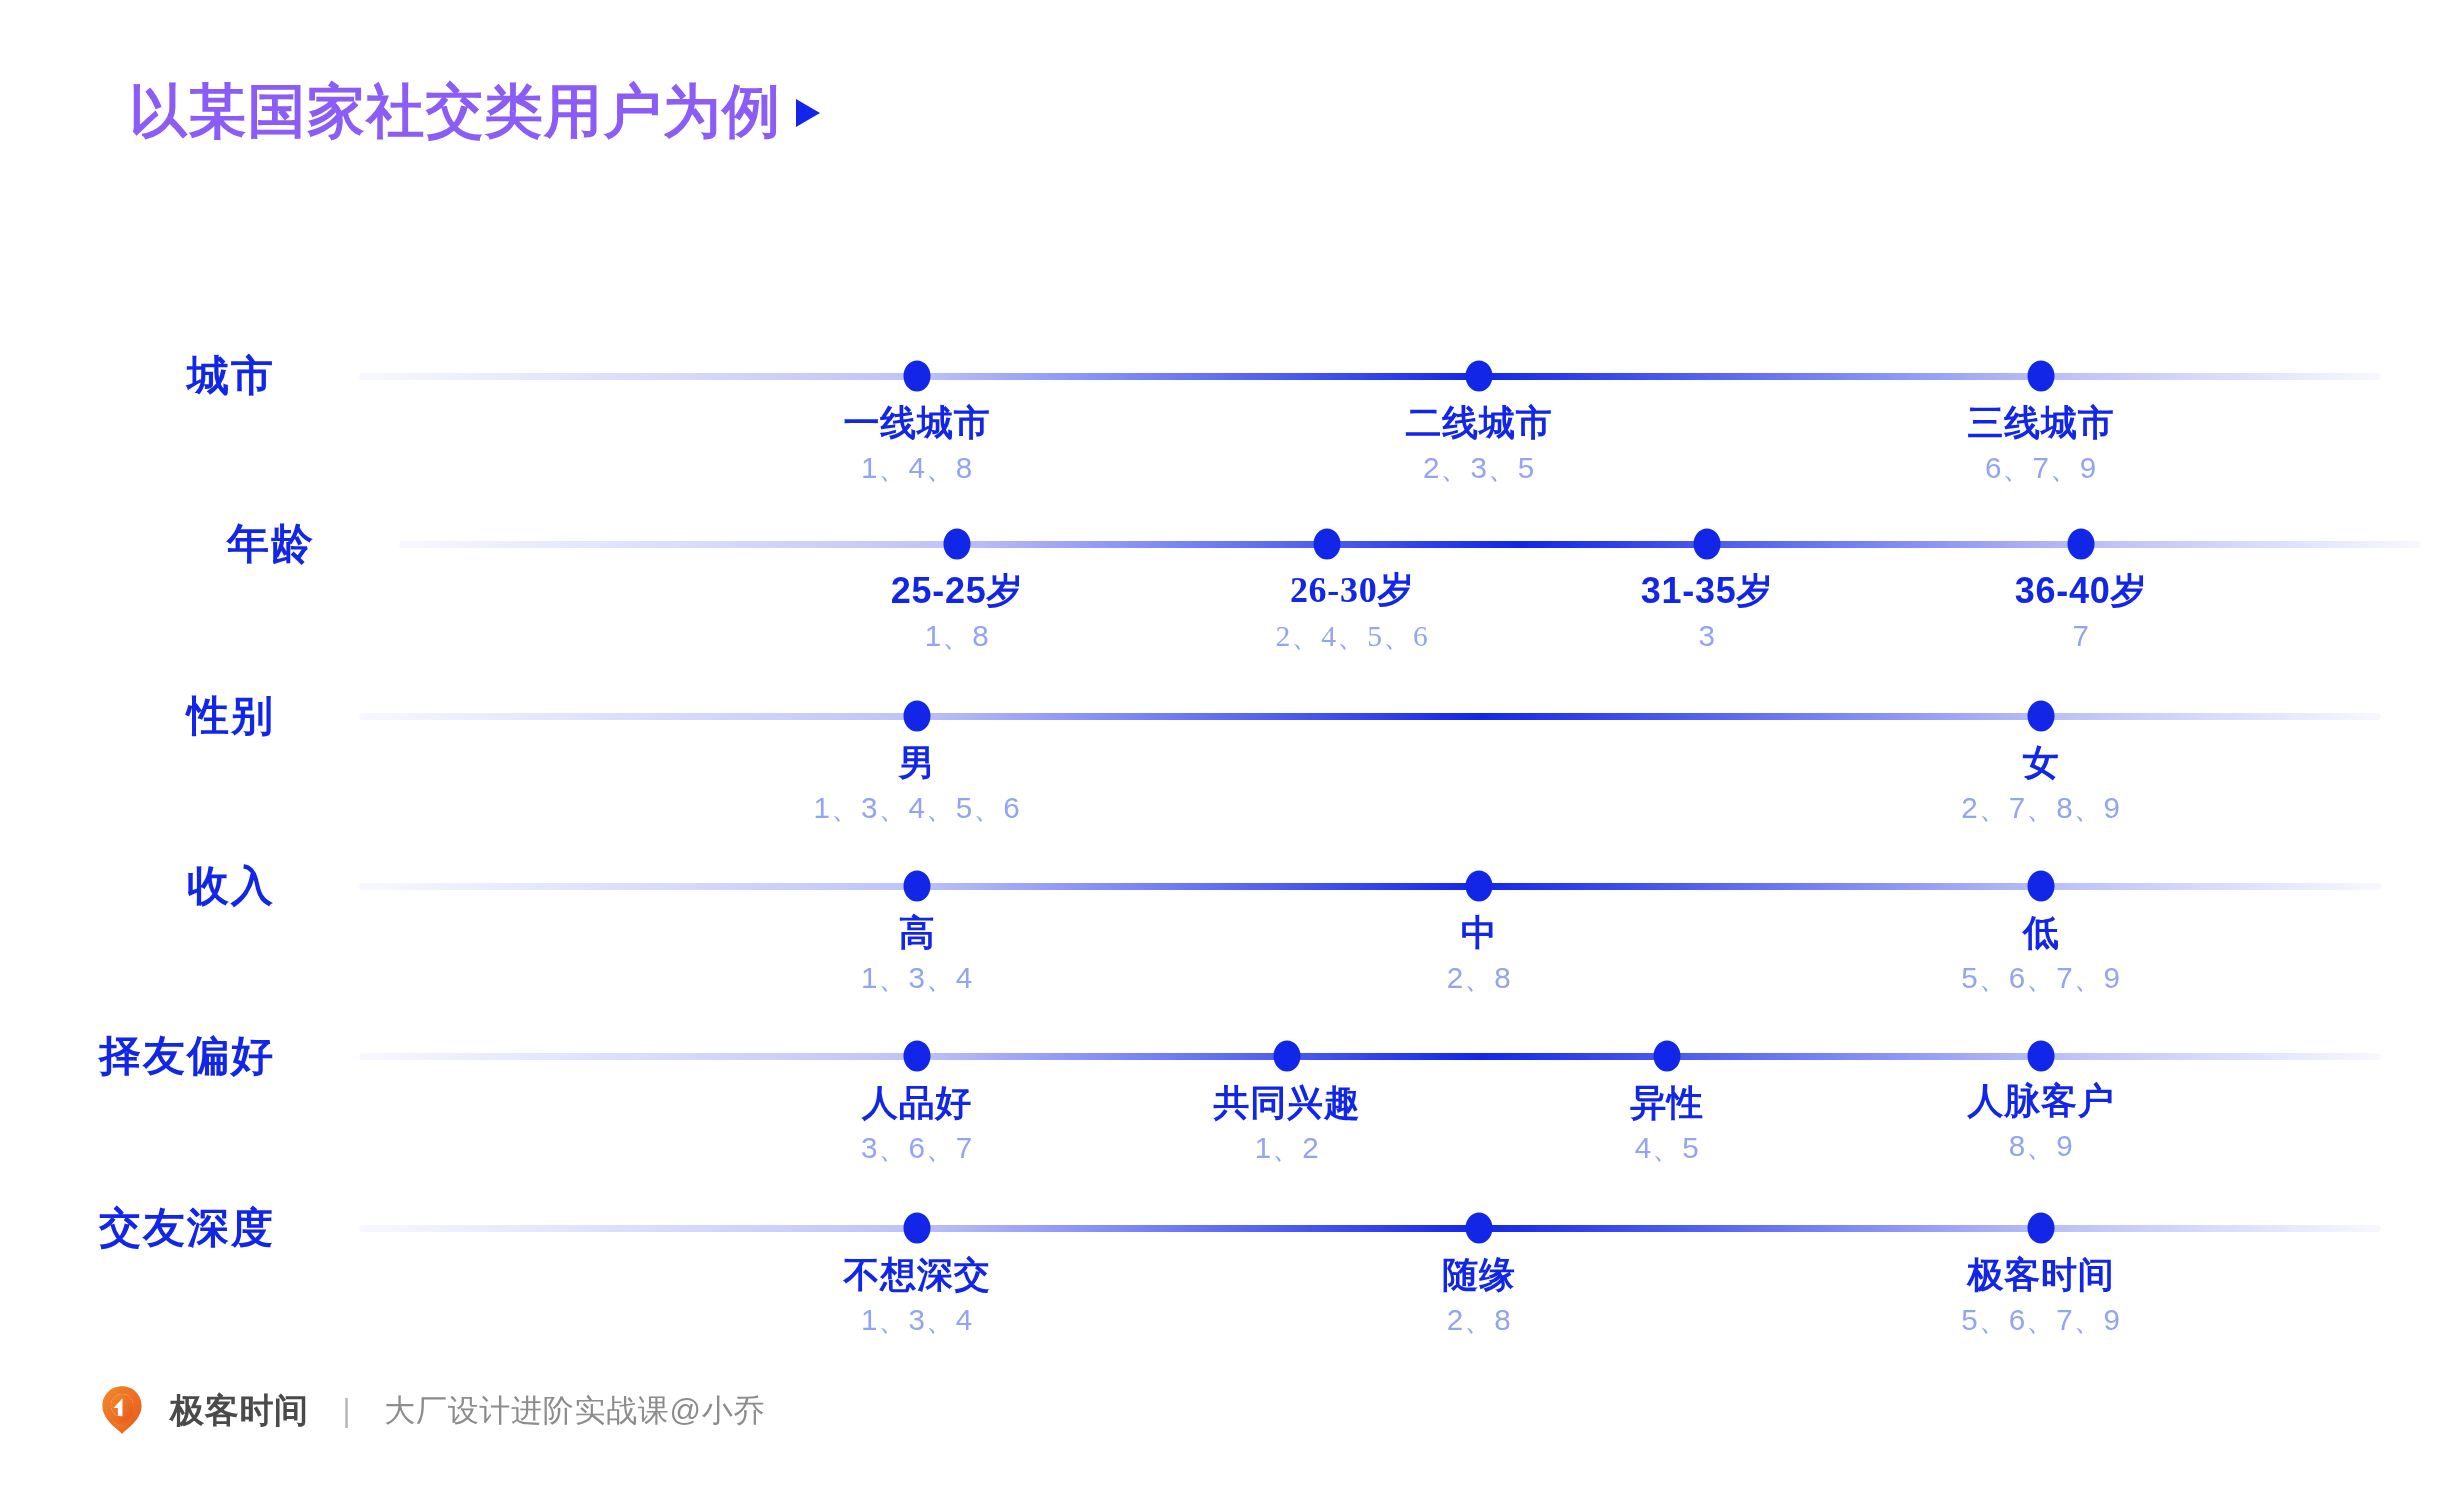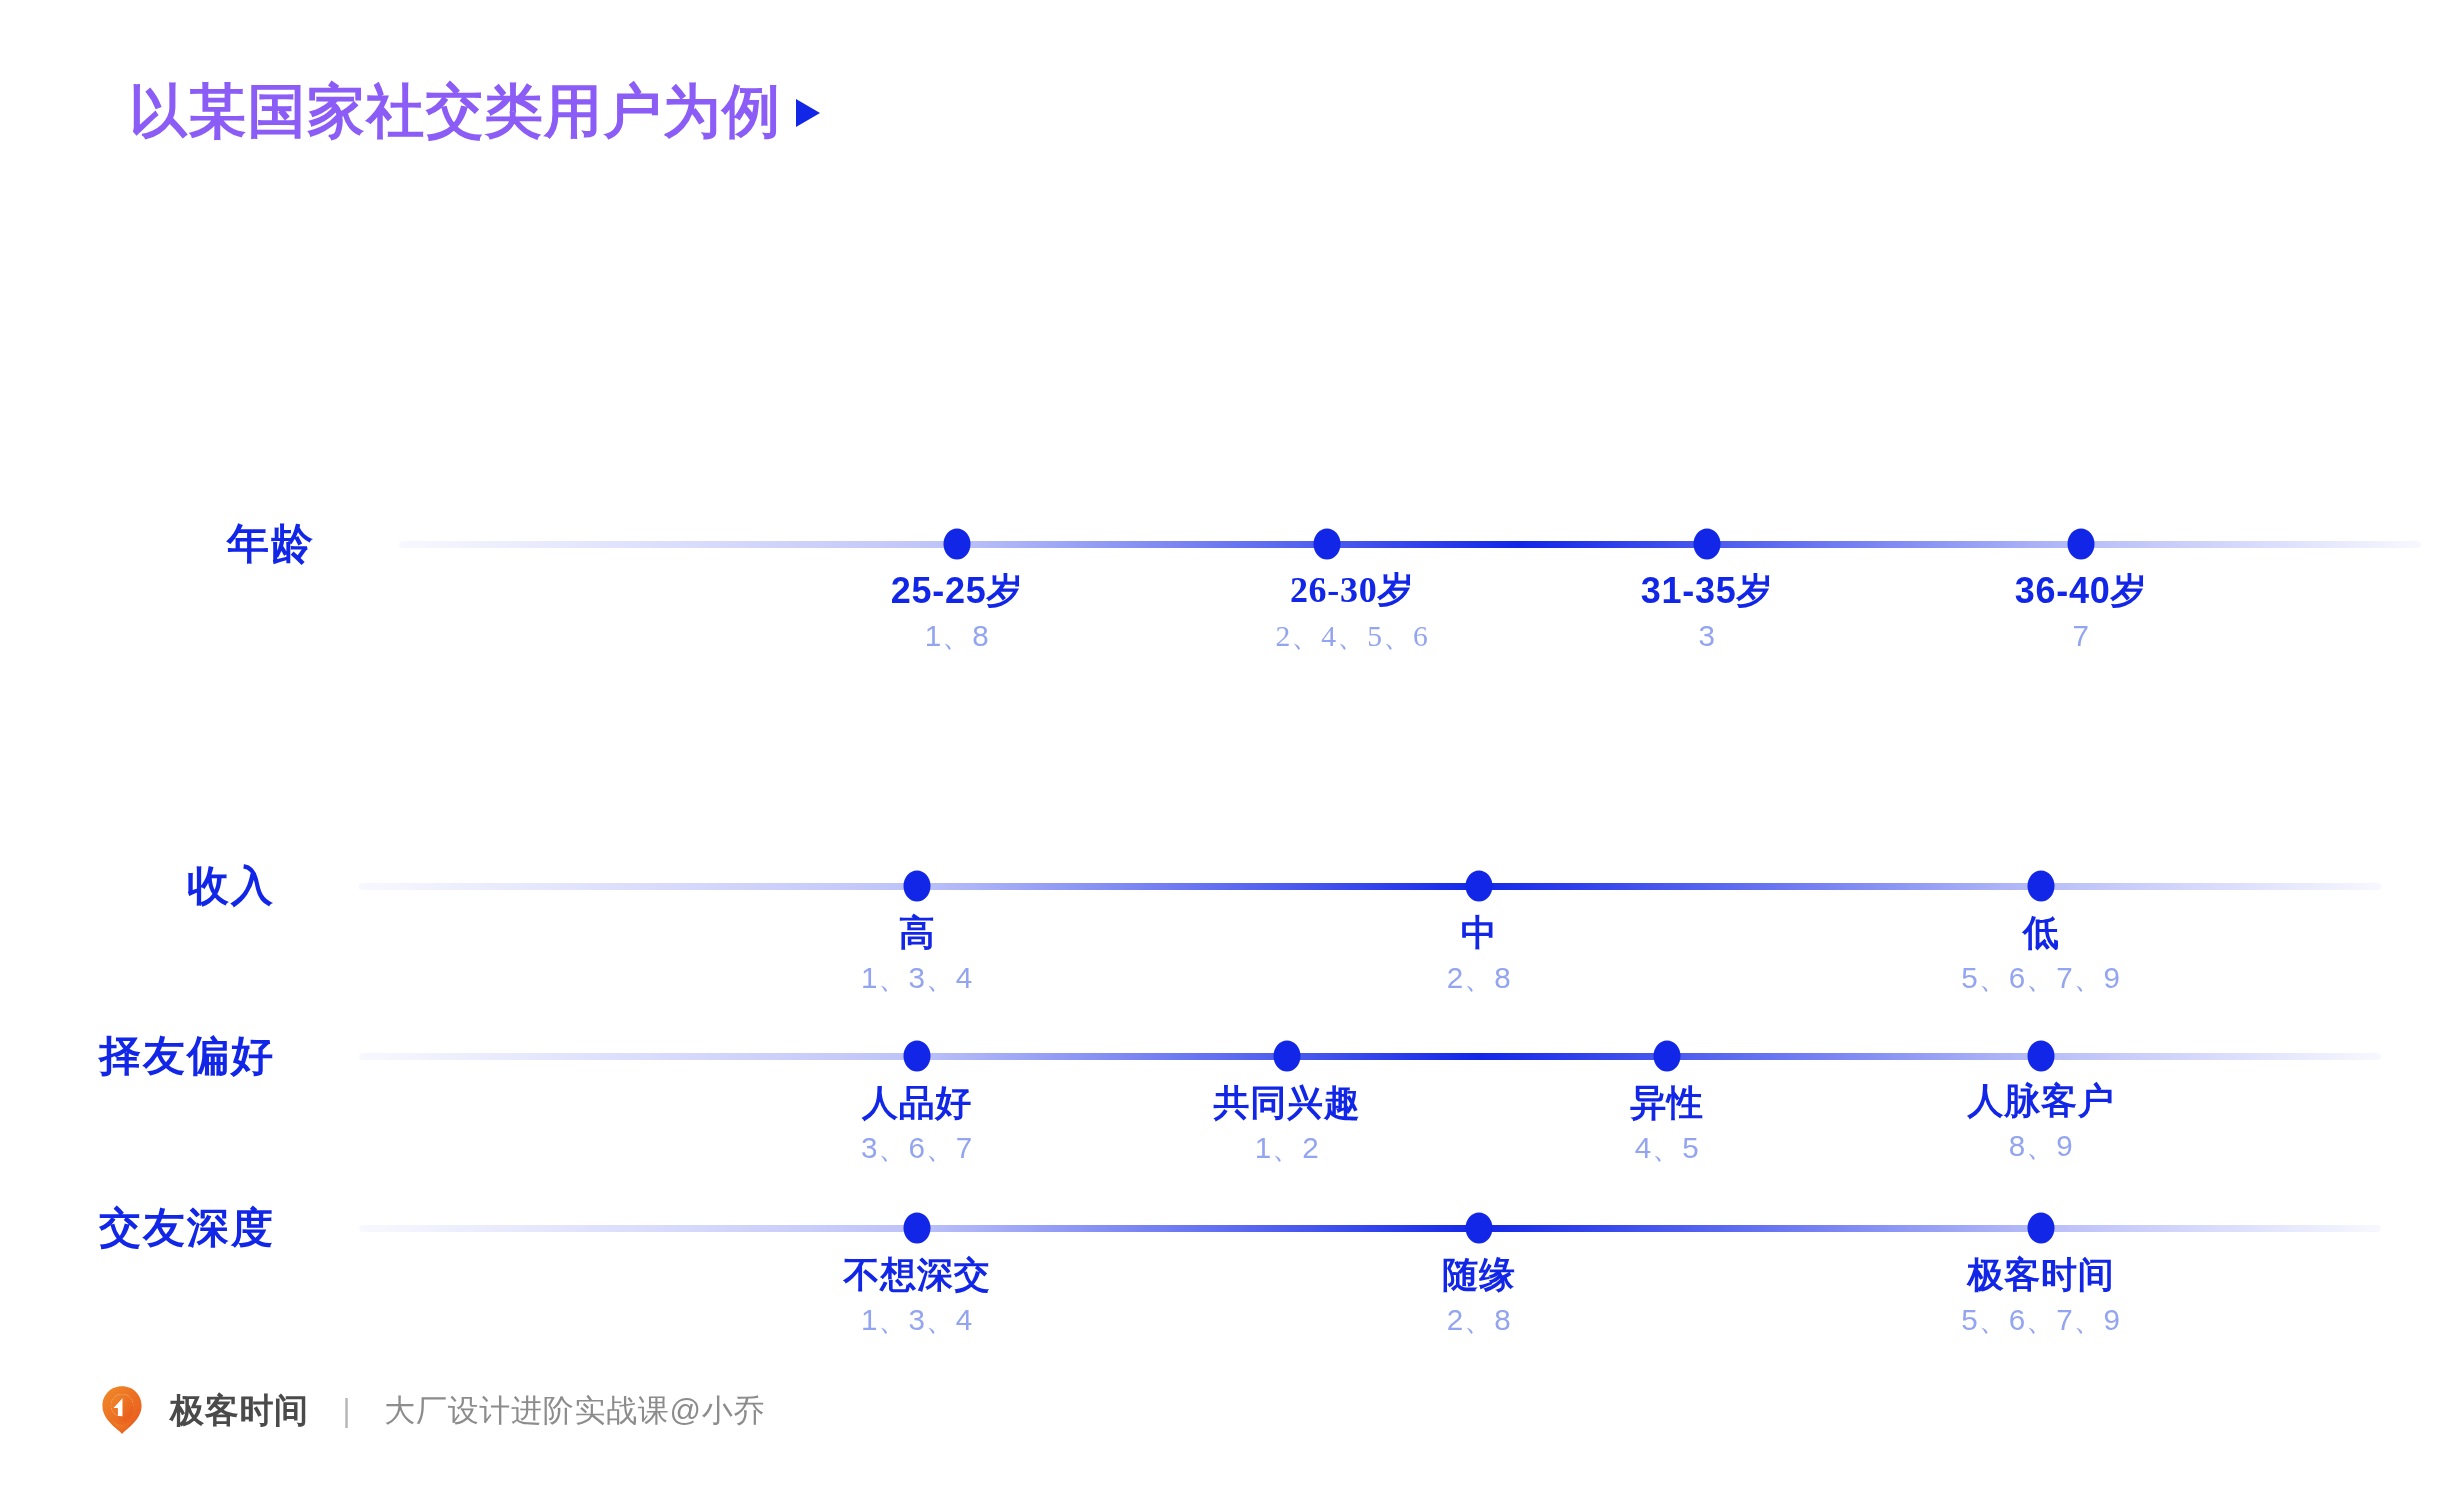--- a/index.html
+++ b/index.html
@@ -148,20 +148,39 @@
 </style>
 </head>
 <body>
 
 <div class="page-title">
   <span>以某国家社交类用户为例</span>
   <span class="title-arrow"></span>
 </div>
 
 <div class="chart" id="chart">
+    <div class="row" style="top: 336px;">
+      <div class="row-label" style="top: 19px;">城市</div>
+      <div class="track" style="left: 359px; width: 2022px; top: 37px; background: linear-gradient(to right, rgba(18, 38, 232, 0.03) 0%, rgba(18, 38, 232, 0.28) 27.6%, rgb(18, 38, 232) 55.4%, rgba(18, 38, 232, 0.3) 83.2%, rgba(18, 38, 232, 0.03) 100%);"></div>
+      <div class="node" style="left: 917px; top: 40px;"></div>
+      <div class="node-text" style="left: 917px; top: 66px;">
+        <div class="node-name">一线城市</div>
+        <div class="node-ids">1、4、8</div>
+      </div>
+      <div class="node" style="left: 1479px; top: 40px;"></div>
+      <div class="node-text" style="left: 1479px; top: 66px;">
+        <div class="node-name">二线城市</div>
+        <div class="node-ids">2、3、5</div>
+      </div>
+      <div class="node" style="left: 2041px; top: 40px;"></div>
+      <div class="node-text" style="left: 2041px; top: 66px;">
+        <div class="node-name">三线城市</div>
+        <div class="node-ids">6、7、9</div>
+      </div>
+    </div>
     <div class="row" style="top: 504px; margin-left: 40px;">
       <div class="row-label" style="top: 19px;">年龄</div>
       <div class="track" style="left: 359px; width: 2022px; top: 37px; background: linear-gradient(to right, rgba(18, 38, 232, 0.03) 0%, rgba(18, 38, 232, 0.28) 27.6%, rgb(18, 38, 232) 55.4%, rgba(18, 38, 232, 0.3) 83.2%, rgba(18, 38, 232, 0.03) 100%);"></div>
       <div class="node" style="left: 917px; top: 40px;"></div>
       <div class="node-text" style="left: 917px; top: 66px;">
         <div class="node-name">25-25岁</div>
         <div class="node-ids">1、8</div>
       </div>
       <div class="node" style="left: 1287px; top: 40px;"></div>
       <div class="node-text" style="left: 1312px; top: 66px; font-family: Liberation Serif, serif;">
@@ -170,20 +189,34 @@
       </div>
       <div class="node" style="left: 1667px; top: 40px;"></div>
       <div class="node-text" style="left: 1667px; top: 66px;">
         <div class="node-name">31-35岁</div>
         <div class="node-ids">3</div>
       </div>
       <div class="node" style="left: 2041px; top: 40px;"></div>
       <div class="node-text" style="left: 2041px; top: 66px;">
         <div class="node-name">36-40岁</div>
         <div class="node-ids">7</div>
+      </div>
+    </div>
+    <div class="row" style="top: 676px;">
+      <div class="row-label" style="top: 19px;">性别</div>
+      <div class="track" style="left: 359px; width: 2022px; top: 37px; background: linear-gradient(to right, rgba(18, 38, 232, 0.03) 0%, rgba(18, 38, 232, 0.28) 27.6%, rgb(18, 38, 232) 55.4%, rgba(18, 38, 232, 0.3) 83.2%, rgba(18, 38, 232, 0.03) 100%);"></div>
+      <div class="node" style="left: 917px; top: 40px;"></div>
+      <div class="node-text" style="left: 917px; top: 66px;">
+        <div class="node-name">男</div>
+        <div class="node-ids">1、3、4、5、6</div>
+      </div>
+      <div class="node" style="left: 2041px; top: 40px;"></div>
+      <div class="node-text" style="left: 2041px; top: 66px;">
+        <div class="node-name">女</div>
+        <div class="node-ids">2、7、8、9</div>
       </div>
     </div>
     <div class="row" style="top: 846px;">
       <div class="row-label" style="top: 19px;">收入</div>
       <div class="track" style="left: 359px; width: 2022px; top: 37px; background: linear-gradient(to right, rgba(18, 38, 232, 0.03) 0%, rgba(18, 38, 232, 0.28) 27.6%, rgb(18, 38, 232) 55.4%, rgba(18, 38, 232, 0.3) 83.2%, rgba(18, 38, 232, 0.03) 100%);"></div>
       <div class="node" style="left: 917px; top: 40px;"></div>
       <div class="node-text" style="left: 917px; top: 66px;">
         <div class="node-name">高</div>
         <div class="node-ids">1、3、4</div>
       </div>

